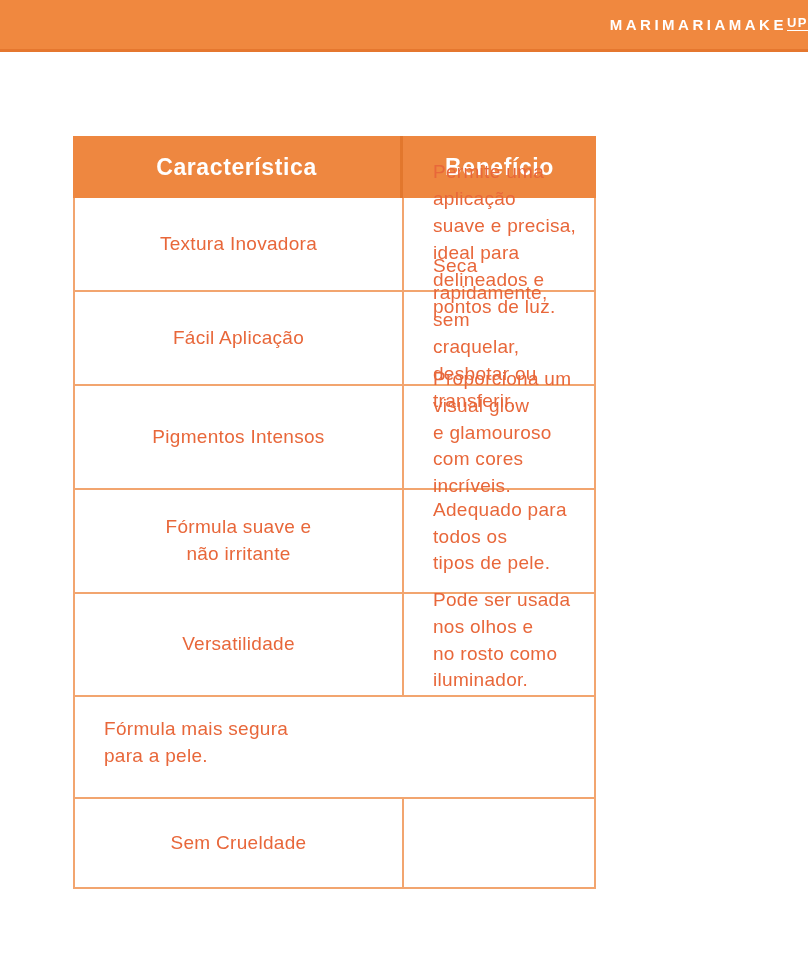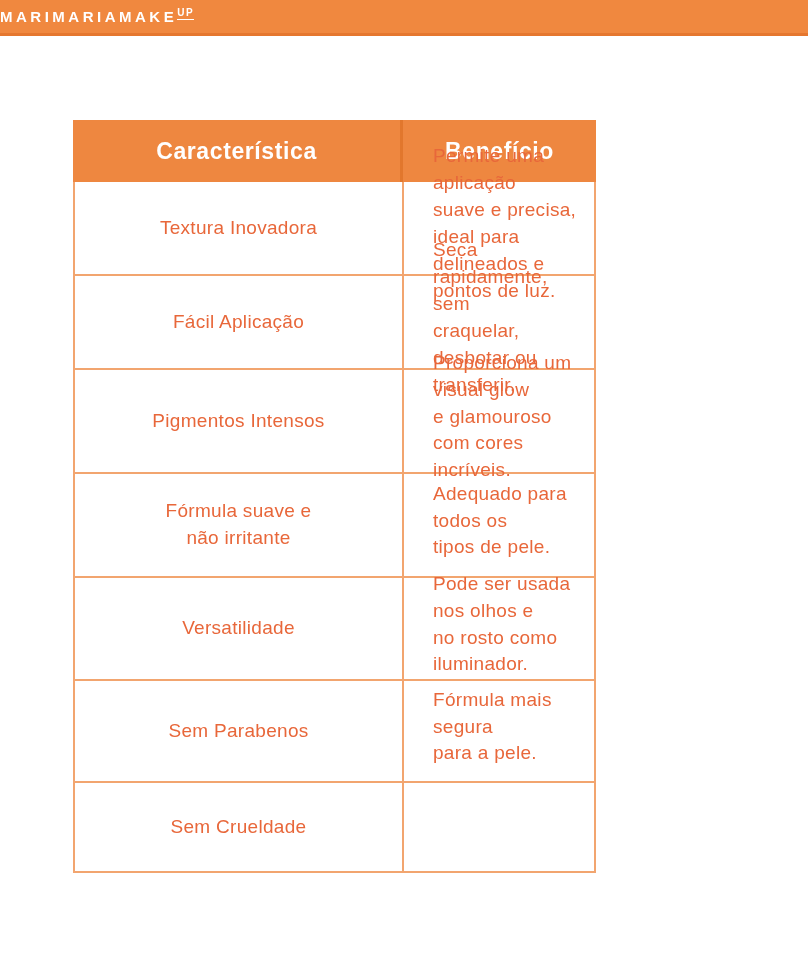--- a/index.html
+++ b/index.html
@@ -15,38 +15,38 @@
   html,body{width:808px;height:971px;}
   body{
     background:#ffffff;
     font-family:"Liberation Sans", sans-serif;
     overflow:hidden;
     position:relative;
   }
   
   .topbar{
     width:808px;
-    height:36px;
+    height:52px;
     background:var(--topbar);
     border-bottom:3px solid var(--topbar_edge);
     display:flex;
     align-items:center;
-    justify-content:flex-start;
+    justify-content:flex-end;
   }
   .logo{
     color:var(--header_text);
     font-weight:bold;
     font-size:15px;
     letter-spacing:3.5px;
     line-height:1;
     display:flex;
     align-items:flex-start;
   }
   .logo .sup{
-    font-size:10px;
+    font-size:13px;
     letter-spacing:1.5px;
     margin-top:-1px;
     padding-bottom:1px;
     border-bottom:1.5px solid var(--header_text);
   }
   
   .table{
     margin:84px 0 0 73px;
     width:523px;
   }
@@ -147,21 +147,20 @@
 não irritante</div>
       <div class="cell benefit">Adequado para todos os
 tipos de pele.</div>
     </div>
     <div class="t-row">
       <div class="cell feature">Versatilidade</div>
       <div class="cell benefit">Pode ser usada nos olhos e
 no rosto como iluminador.</div>
     </div>
     <div class="t-row">
-      <div class="cell feature">Sem Parabenos</div>
       <div class="cell benefit">Fórmula mais segura
 para a pele.</div>
     </div>
     <div class="t-row">
       <div class="cell feature">Sem Crueldade</div>
     </div>
   </div>
 </div>
 
 </body></html>

